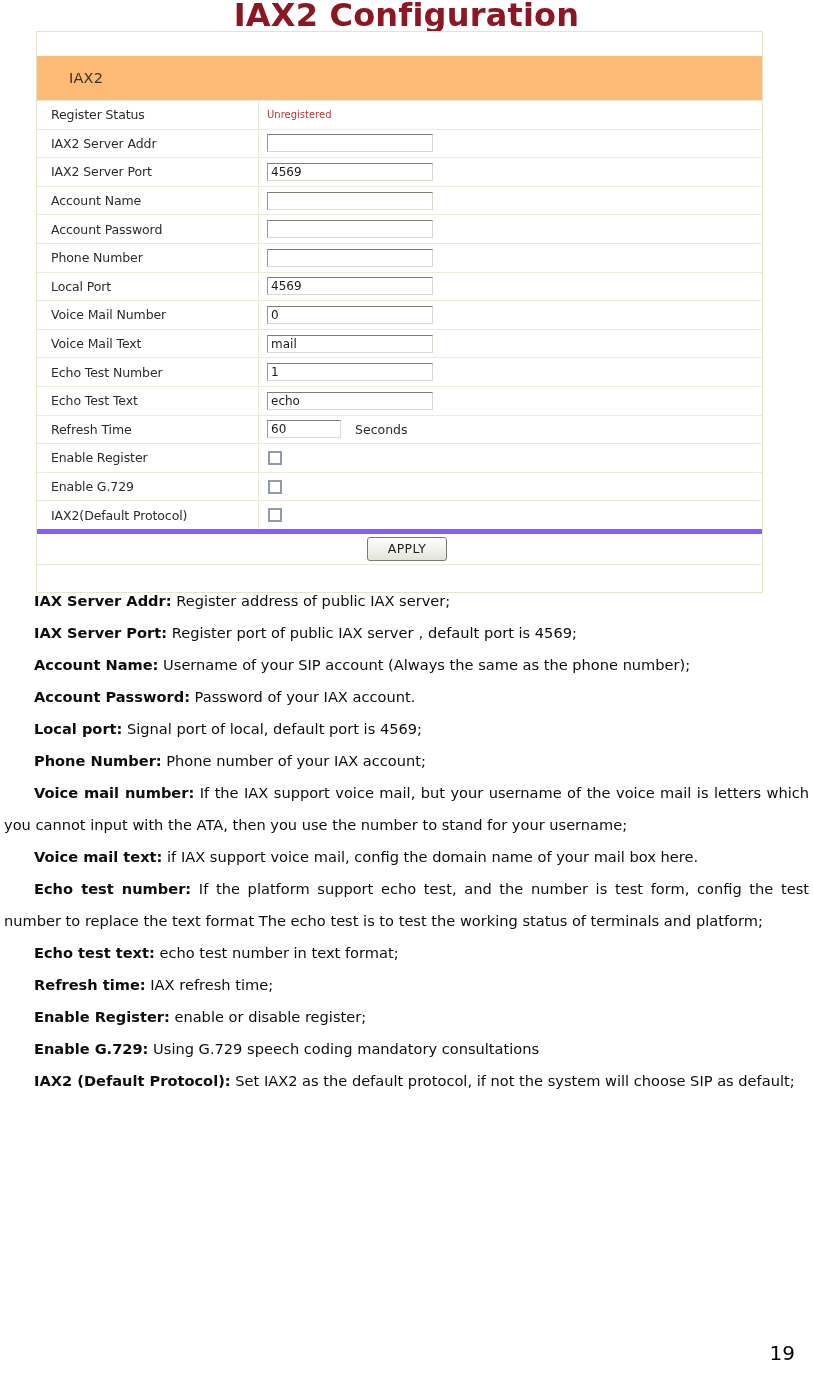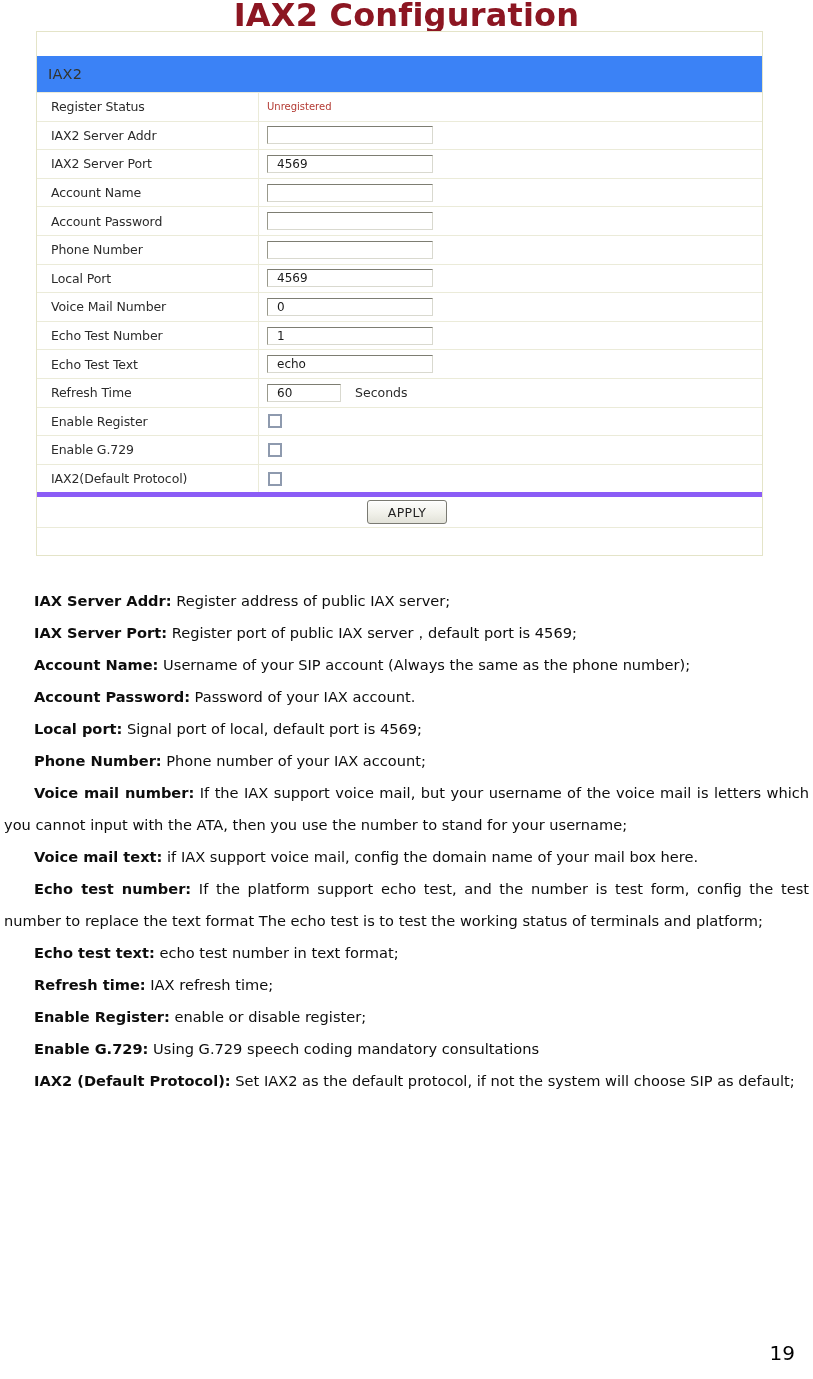--- a/index.html
+++ b/index.html
@@ -39,25 +39,25 @@
     width: 727px;
     border: 1px solid #e4e4c8;
     background: #ffffff;
     box-sizing: border-box;
   }
   .panel-gap {
     height: 24px;
     background: #ffffff;
   }
   .section-header {
-    height: 36px;
-    background: #3b82f6;
-    display: flex;
-    align-items: center;
-    padding-left: 11px;
+    height: 44px;
+    background: #fdba74;
+    display: flex;
+    align-items: center;
+    padding-left: 32px;
     box-sizing: border-box;
   }
   .section-header-label {
     font-size: 14.5px;
     color: #33332c;
     font-family: "DejaVu Sans", sans-serif;
     letter-spacing: 0.2px;
   }
 
   .config-row {
@@ -103,21 +103,21 @@
     height: 18px;
     width: 166px;
     background: #ffffff;
     border-top: 1.6px solid #7d7d72;
     border-left: 1.6px solid #99998c;
     border-right: 1px solid #d9d9cf;
     border-bottom: 1px solid #d9d9cf;
     box-sizing: border-box;
     display: flex;
     align-items: center;
-    padding-left: 9px;
+    padding-left: 3px;
     font-size: 12px;
     font-family: "DejaVu Sans", sans-serif;
     color: #1a1a1a;
     overflow: hidden;
     white-space: nowrap;
   }
   .txt-input.narrow { width: 74px; }
 
   .unit-label {
     margin-left: 14px;
@@ -251,20 +251,26 @@
       <div class="config-row">
         <div class="cell-label">Local Port</div>
         <div class="cell-value">
           <div class="txt-input">4569</div>
         </div>
       </div>
       <div class="config-row">
         <div class="cell-label">Voice Mail Number</div>
         <div class="cell-value">
           <div class="txt-input">0</div>
+        </div>
+      </div>
+      <div class="config-row">
+        <div class="cell-label">Voice Mail Text</div>
+        <div class="cell-value">
+          <div class="txt-input">mail</div>
         </div>
       </div>
       <div class="config-row">
         <div class="cell-label">Echo Test Number</div>
         <div class="cell-value">
           <div class="txt-input">1</div>
         </div>
       </div>
       <div class="config-row">
         <div class="cell-label">Echo Test Text</div>

